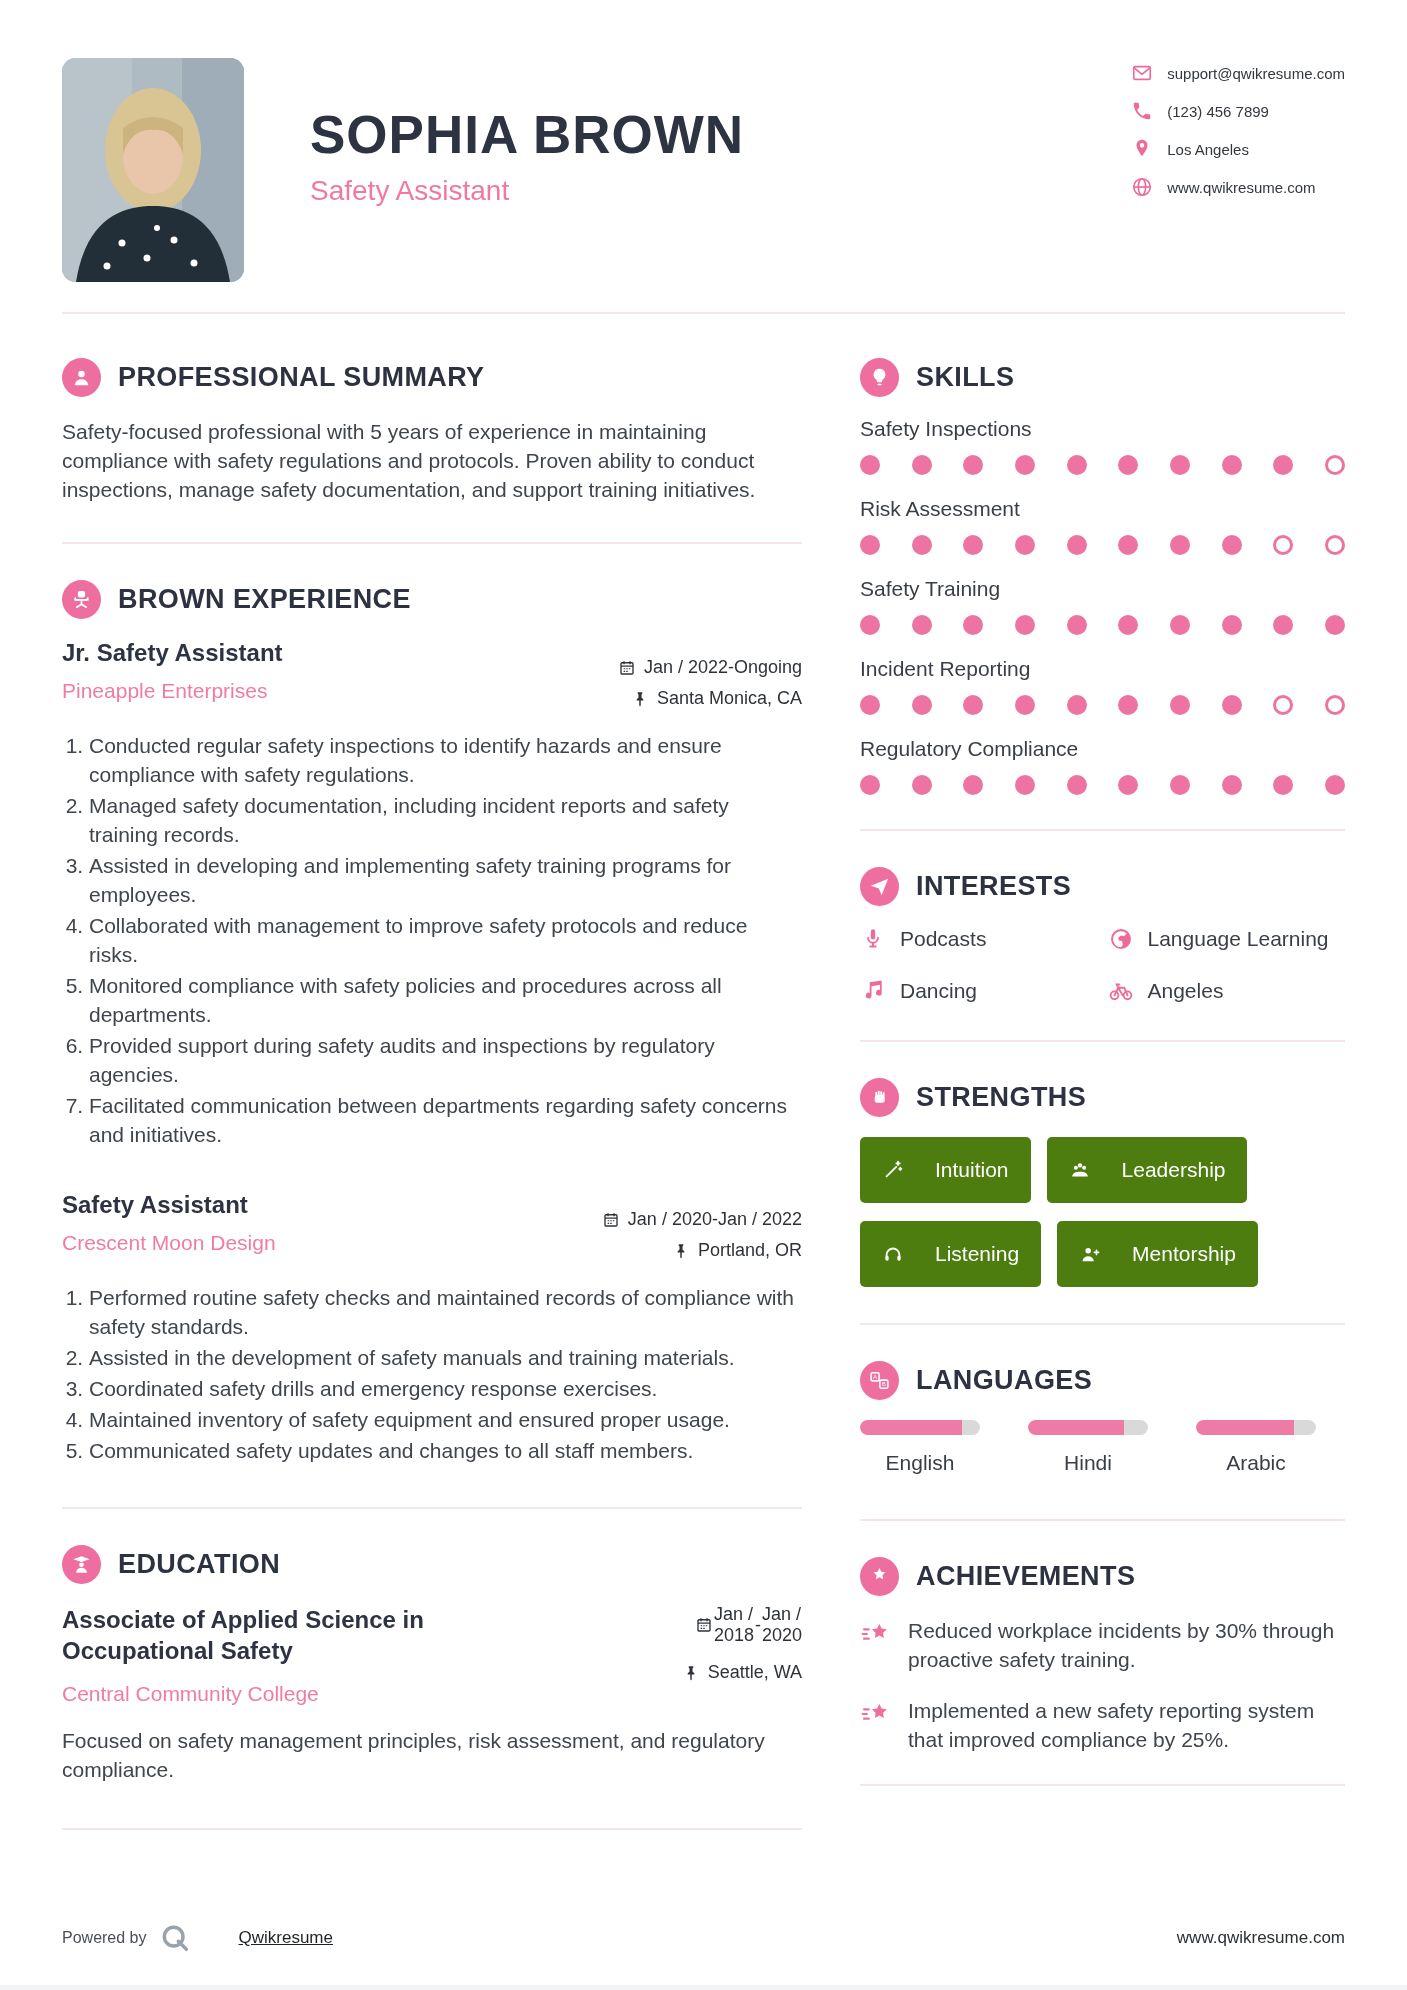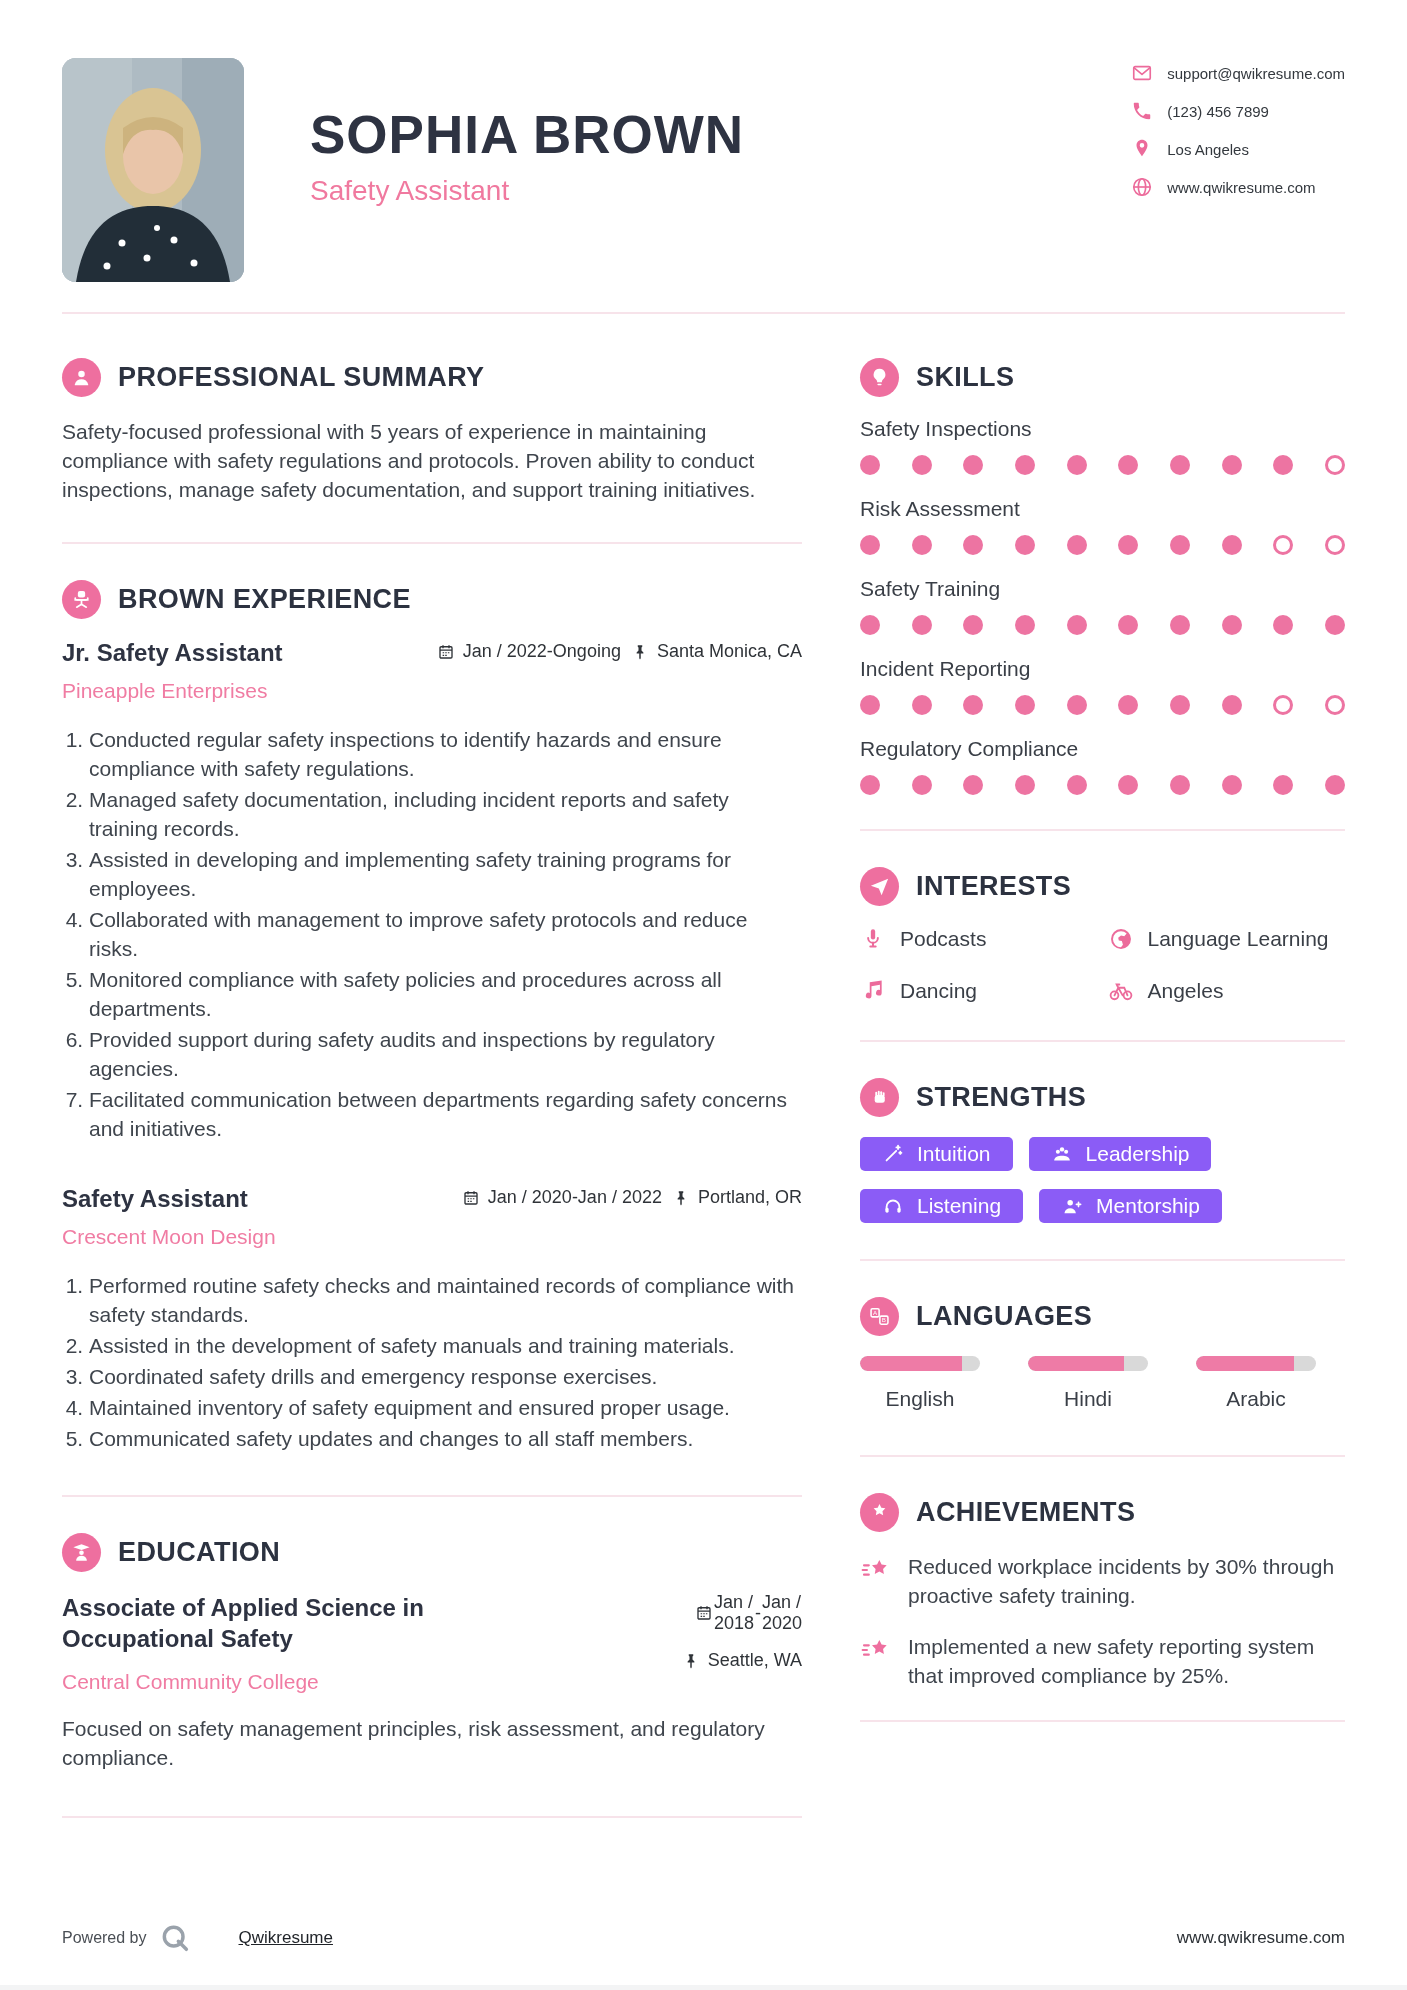--- a/index.html
+++ b/index.html
@@ -44,21 +44,21 @@
   .sec-title { font-size:27px; font-weight:700; color:#2c3240; letter-spacing:.4px; }
 
   .body-text { font-size:21px; line-height:29px; color:#3f454d; }
 
   
   .job { margin-top:6px; }
   .job + .job { margin-top:42px; }
   .job-head { display:flex; justify-content:space-between; align-items:flex-start; }
   .job-title { font-size:24px; font-weight:700; color:#2e3342; }
   .company { font-size:21px; color:#f07ca3; margin-top:12px; }
-  .job-meta { text-align:right; flex:0 0 auto; display:flex; flex-direction:row; gap:10px; margin-top:2px; }
+  .job-meta { text-align:right; flex:0 0 auto; display:flex; flex-direction:column; gap:10px; margin-top:18px; }
   .meta-row { display:flex; align-items:center; justify-content:flex-end; gap:8px; font-size:18px; color:#2f3338; }
   .meta-row .micon { width:18px; height:18px; color:#2f3338; }
   .micon svg { width:18px; height:18px; display:block; }
   ol.duties { margin-top:22px; padding-left:27px; font-size:21px; line-height:29px; color:#3f454d; }
   ol.duties li { margin-bottom:2px; }
 
   
   .edu-head { display:flex; justify-content:space-between; align-items:flex-start; }
   .degree { font-size:24px; font-weight:700; color:#2e3342; line-height:31px; max-width:420px; }
   .school { font-size:21px; color:#f07ca3; margin-top:16px; }
@@ -76,22 +76,22 @@
 
   
   .interests-grid { display:grid; grid-template-columns:1fr 1fr; row-gap:26px; column-gap:10px; }
   .interest { display:flex; align-items:center; gap:14px; font-size:21px; color:#3a3f47; }
   .interest .iicon { width:26px; height:26px; color:#ec6b9b; flex:0 0 auto; }
   .iicon svg { width:26px; height:26px; display:block; }
 
   
   .strengths-wrap { display:flex; flex-wrap:wrap; gap:18px 16px; }
   .strength-chip {
-    background:#8b5cf6; color:#ffffff; font-size:21px; border-radius:5px;
-    padding:5px 22px; display:flex; align-items:center; gap:13px;
+    background:#4d7c0f; color:#ffffff; font-size:21px; border-radius:5px;
+    padding:21px 22px; display:flex; align-items:center; gap:31px;
   }
   .strength-chip .sicon { width:22px; height:22px; }
   .sicon svg { width:22px; height:22px; display:block; }
 
   
   .langs { display:flex; gap:48px; margin-top:6px; }
   .lang { width:120px; text-align:center; }
   .lang-bar { height:15px; border-radius:8px; background:#d9d9d9; overflow:hidden; }
   .lang-fill { height:100%; background:#ee7ba6; border-radius:8px 0 0 8px; }
   .lang-name { margin-top:16px; font-size:21px; color:#3a3f47; }

